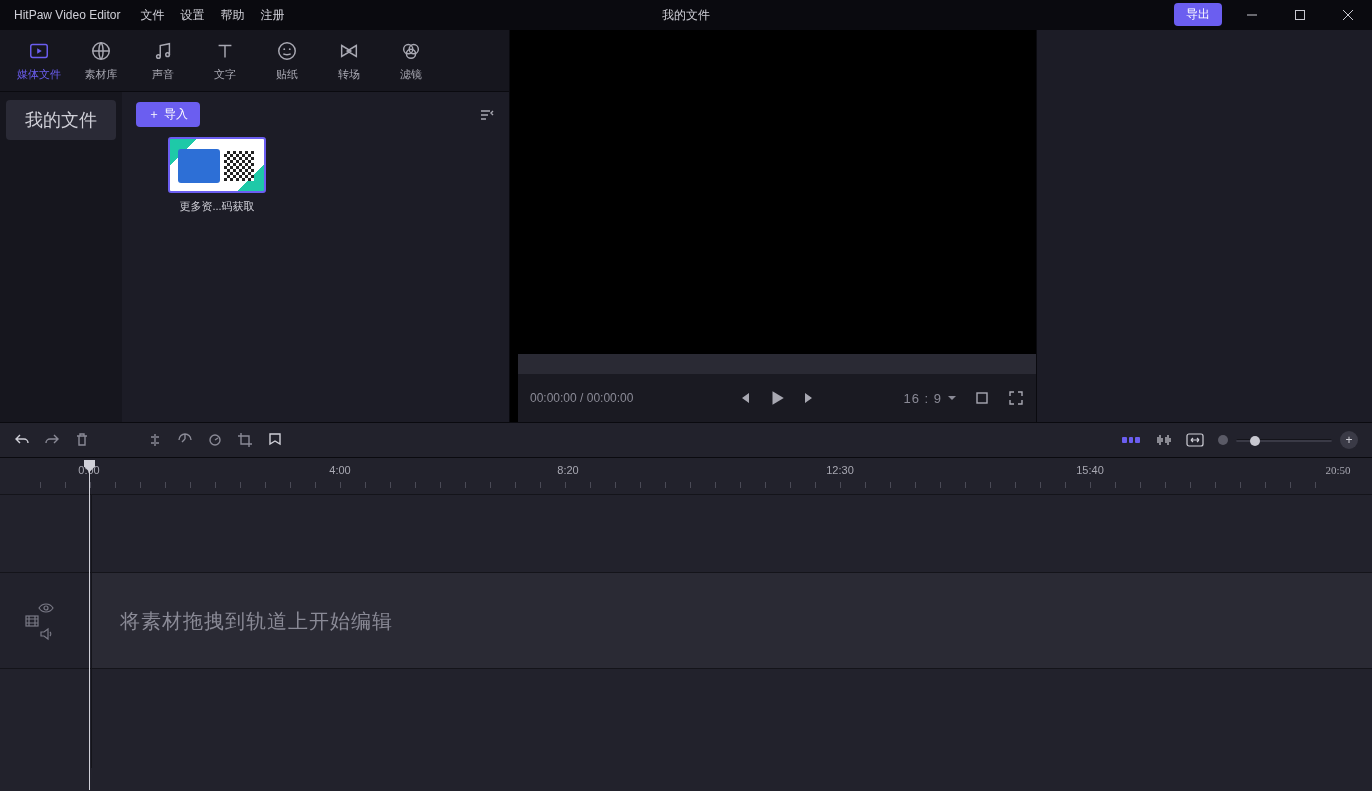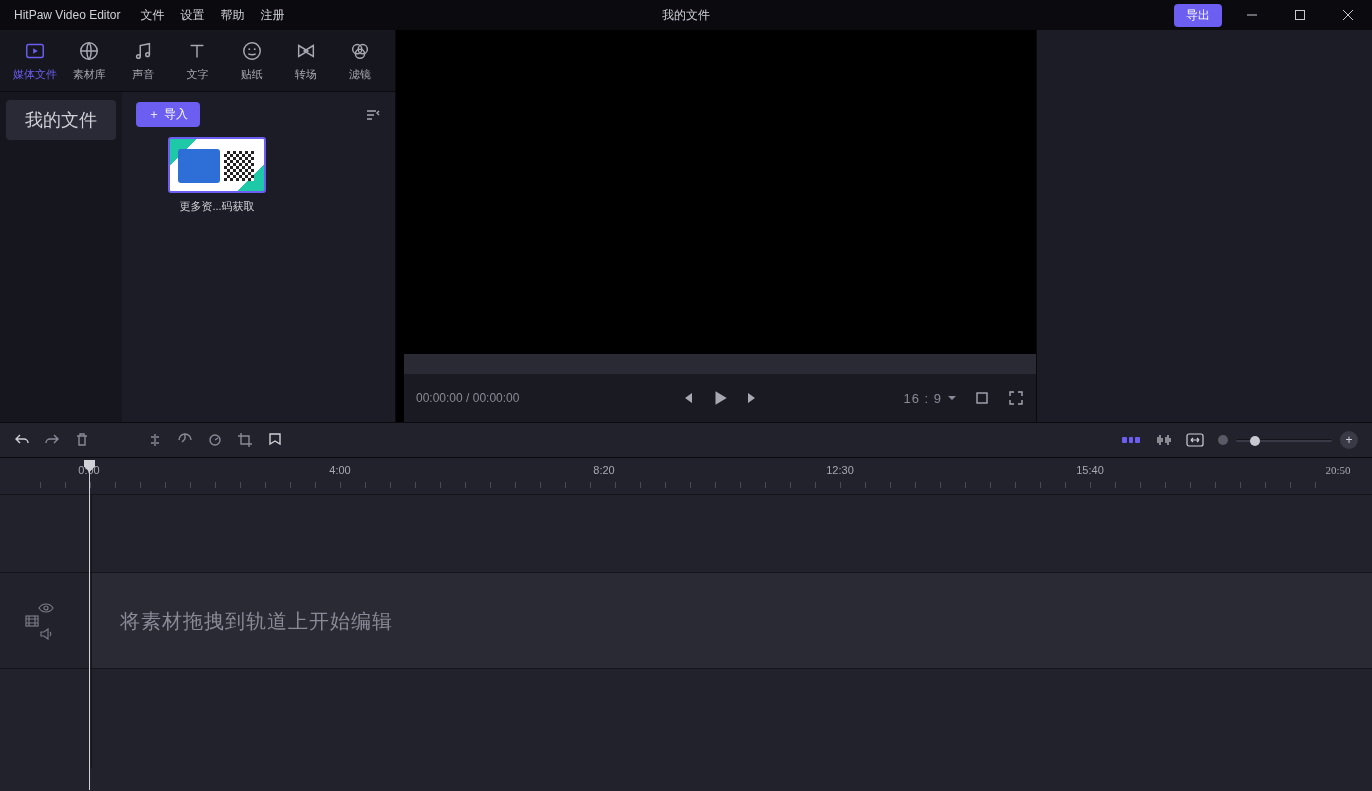--- a/index.html
+++ b/index.html
@@ -14,30 +14,30 @@
 .titlebar {
   height: 30px; background: #0a0a0f;
   display: flex; align-items: center;
   padding: 0 6px 0 14px;
   font-size: 12px;
   position: relative;
 }
 .titlebar .app { color: #d0d0d8; margin-right: 20px; font-size: 12px;}
 .titlebar .mitem { color: #d0d0d8; margin-right: 16px; cursor: pointer; font-size: 12px;}
 .titlebar .proj { position: absolute; left: 50%; transform: translateX(-50%); color: #d0d0d8; font-size: 12px;}
-.titlebar .right { margin-left: auto; display: flex; align-items: center; gap: 12px;}
+.titlebar .right { margin-left: auto; display: flex; align-items: flex-start; gap: 12px;}
 .export-btn {
   background: #6b5ef0; color: #fff; font-size: 12px;
   padding: 3px 12px; border-radius: 4px; cursor: pointer;
 }
 .winbtn { width: 36px; height: 24px; display: flex; align-items: center; justify-content: center; cursor: pointer; color:#c8c8d0;}
 .winbtn svg { width: 10px; height: 10px; }
 
 .upper { display: flex; height: 392px; }
-.left-pane { width: 396px; background: #16161e; display: flex; flex-direction: column; border-right:1px solid #0a0a0f;}
+.left-pane { width: 510px; background: #16161e; display: flex; flex-direction: column; border-right:1px solid #0a0a0f;}
 .tabstrip {
   height: 62px; background: #16161e; display: flex; align-items: center;
   padding: 0 8px; gap: 0; border-bottom:1px solid #0a0a0f;
 }
 .tab { width: 62px; display: flex; flex-direction: column; align-items: center; gap: 5px; cursor: pointer; color: #a8a8b2;}
 .tab svg { width: 22px; height: 22px; }
 .tab.active { color: #6b5ef0; }
 .tab .lbl { font-size: 11px; }
 
 .media-body { display: flex; flex: 1; }
@@ -354,21 +354,21 @@
         <div class="knob"></div>
       </div>
     <div class="plus">+</div>
   </div>
 </div>
 
 <div class="ruler">
   <div class="playhead"></div>
 <span class="tick" style="left: 89px;">0:00</span>
     <span class="tick" style="left: 340px;">4:00</span>
-    <span class="tick" style="left: 604px;">8:20</span>
+    <span class="tick" style="left: 568px;">8:20</span>
     <span class="tick" style="left: 840px;">12:30</span>
     <span class="tick" style="left: 1090px;">15:40</span>
     <span class="tick" style="left: 1338px; font-family: Liberation Serif, serif;">20:50</span>
     <div class="minor" style="left: 40px;"></div>
     <div class="minor" style="left: 65px;"></div>
     <div class="minor" style="left: 90px;"></div>
     <div class="minor" style="left: 115px;"></div>
     <div class="minor" style="left: 140px;"></div>
     <div class="minor" style="left: 165px;"></div>
     <div class="minor" style="left: 190px;"></div>

